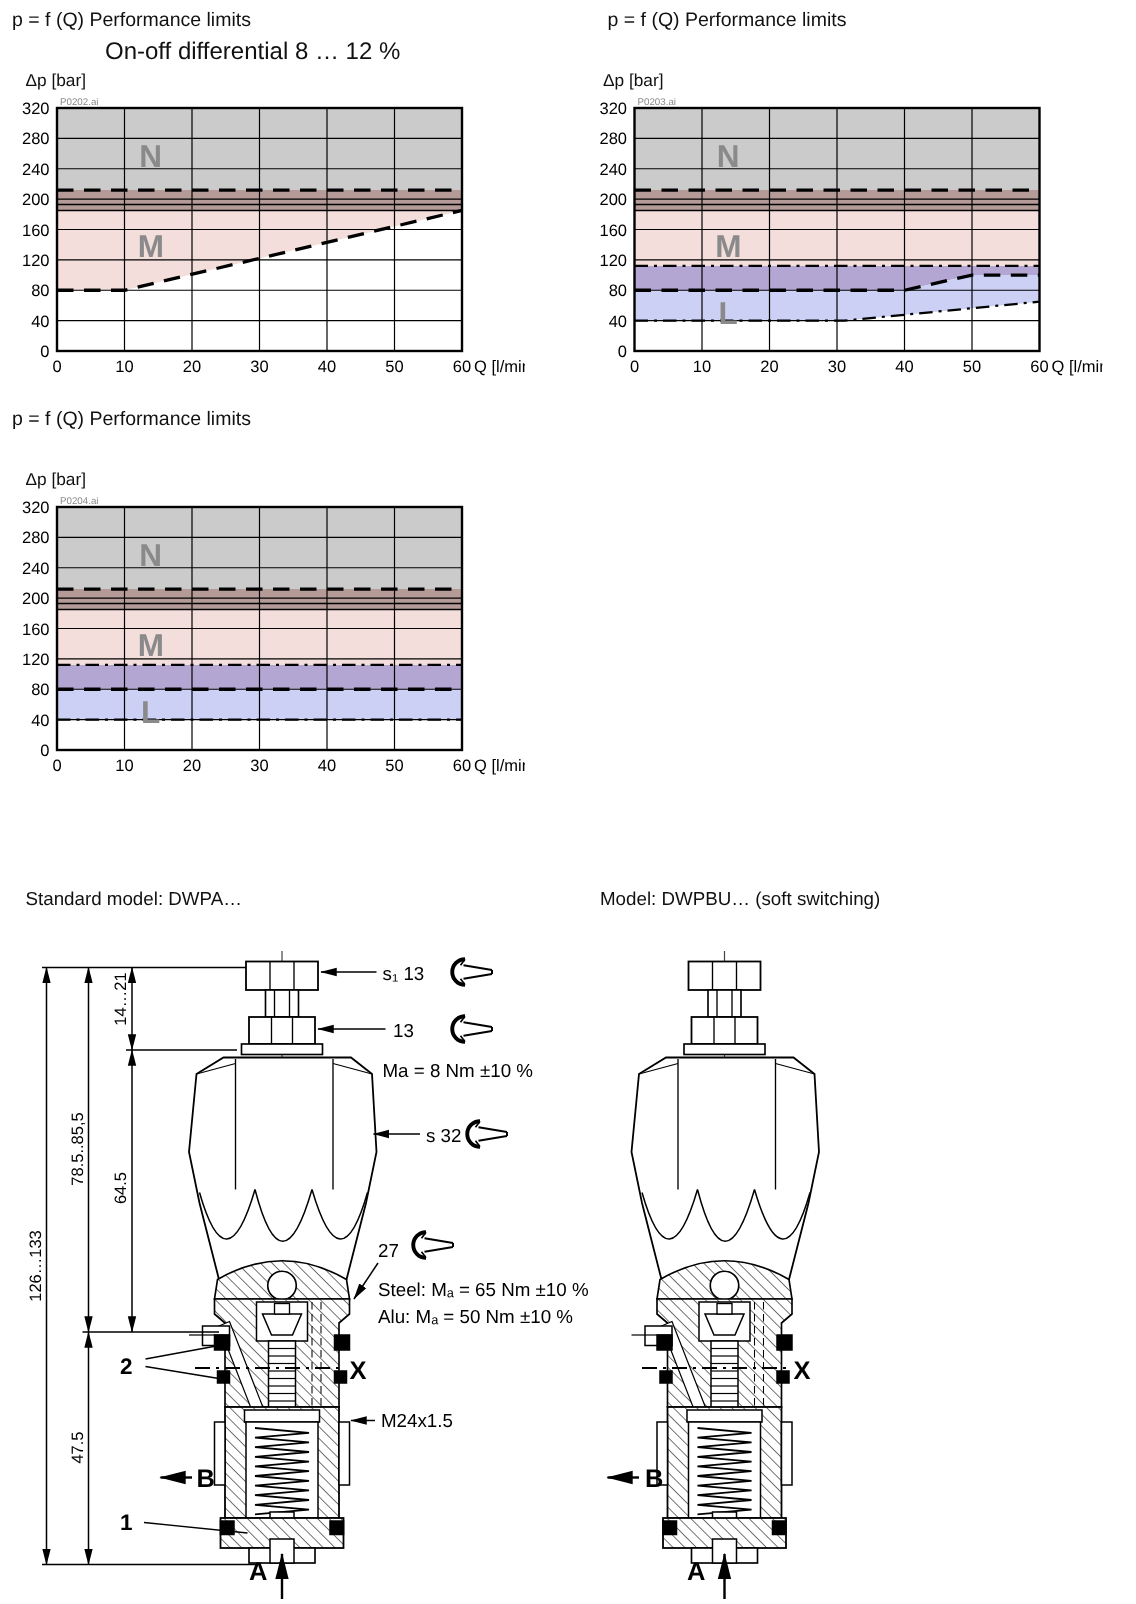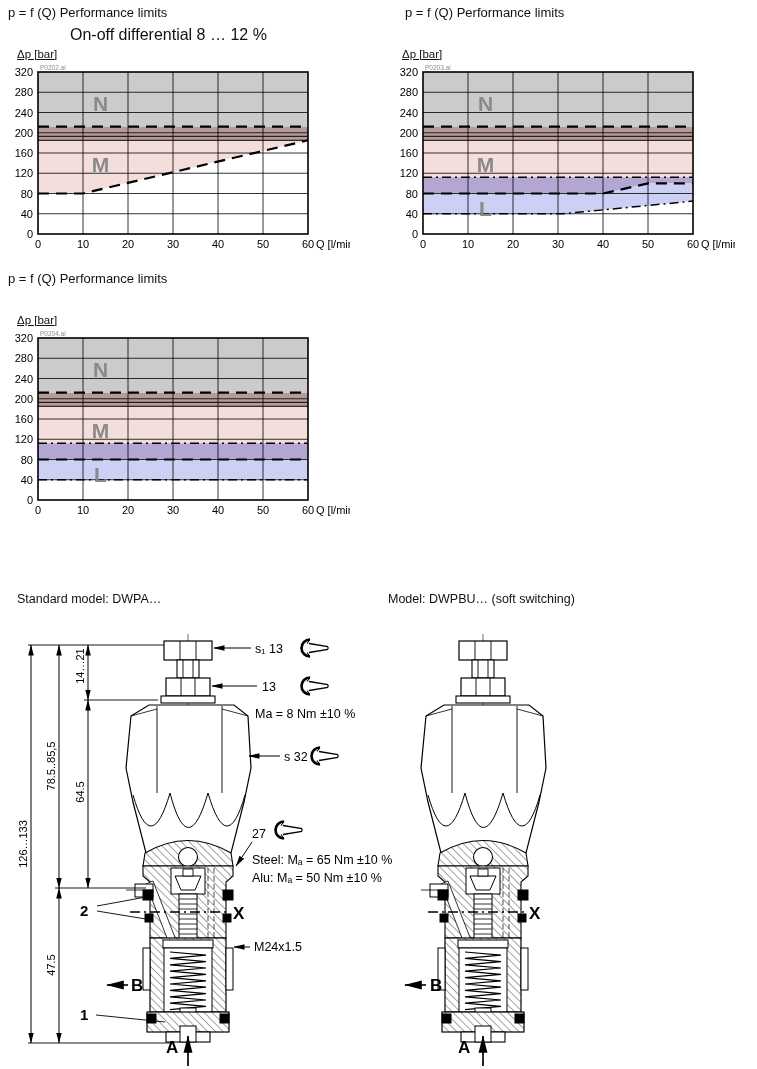--- a/index.html
+++ b/index.html
@@ -1,21 +1,21 @@
 <!DOCTYPE html>
 <html><head>
 <meta charset="utf-8">
 <style>
   html,body{margin:0;padding:0;background:#fff;}
   .page{position:relative;width:757px;height:1069px;background:#fff;overflow:hidden;
         font-family:"Liberation Sans", sans-serif;color:#111;border-radius:31px;}
   .chart{position:absolute;width:350px;height:262px;}
   .c-title{position:absolute;top:5px;font-size:13px;white-space:nowrap;}
   .c-sub{position:absolute;top:26px;font-size:16px;white-space:nowrap;}
-  .c-ylab{position:absolute;top:48px;left:17px;font-size:11.5px;text-decoration:underline;}
+  .c-ylab{position:absolute;top:48px;left:17px;font-size:11.5px;}
   .plot-svg{position:absolute;left:0;top:62px;}
   .tick{font-size:11px;fill:#000;}
   .wm{font-size:6.5px;fill:#8a8a8a;}
   .rlabel{font-size:21px;font-weight:bold;fill:#8a8a8a;letter-spacing:1px;}
   .sec-head{position:absolute;left:17px;top:553px;font-size:19px;letter-spacing:0.2px;}
   .sec-head .num{display:inline-block;width:38px;}
   .model-label{position:absolute;top:592px;font-size:12.5px;}
   .draw-svg{position:absolute;left:0;top:618px;}
   .ann{font-size:12.5px;fill:#000;}
   .dim{font-size:11px;fill:#000;}
@@ -174,21 +174,21 @@
         <text x="218" y="186" text-anchor="middle" class="tick">40</text>
         <text x="263" y="186" text-anchor="middle" class="tick">50</text>
         <text x="308" y="186" text-anchor="middle" class="tick">60</text>
         <text x="316" y="186" class="tick">Q [l/min]</text>
         <text x="40" y="8" class="wm">P0204.ai</text>
       </svg>
   </section>
 
 
   <div class="model-label" style="left:17px">Standard model: DWPA…</div>
-  <div class="model-label" style="left:388px">Model: DWPBU… (soft switching)</div>
+  <div class="model-label" style="left:400px">Model: DWPBU… (soft switching)</div>
 
   <svg class="draw-svg" width="757" height="451" viewBox="0 618 757 451">
     <defs>
       <pattern id="hatch" width="5.5" height="5.5" patternUnits="userSpaceOnUse" patternTransform="rotate(-45)">
         <rect width="5.5" height="5.5" fill="#ffffff"></rect>
         <line x1="0" y1="0" x2="0" y2="5.5" stroke="#333" stroke-width="0.9"></line>
       </pattern>
       <marker id="mend" markerWidth="11" markerHeight="8" refX="10.5" refY="3.5" orient="auto">
         <path d="M11,3.5 L0,0.7 L0,6.3 Z" fill="#000"></path>
       </marker>

